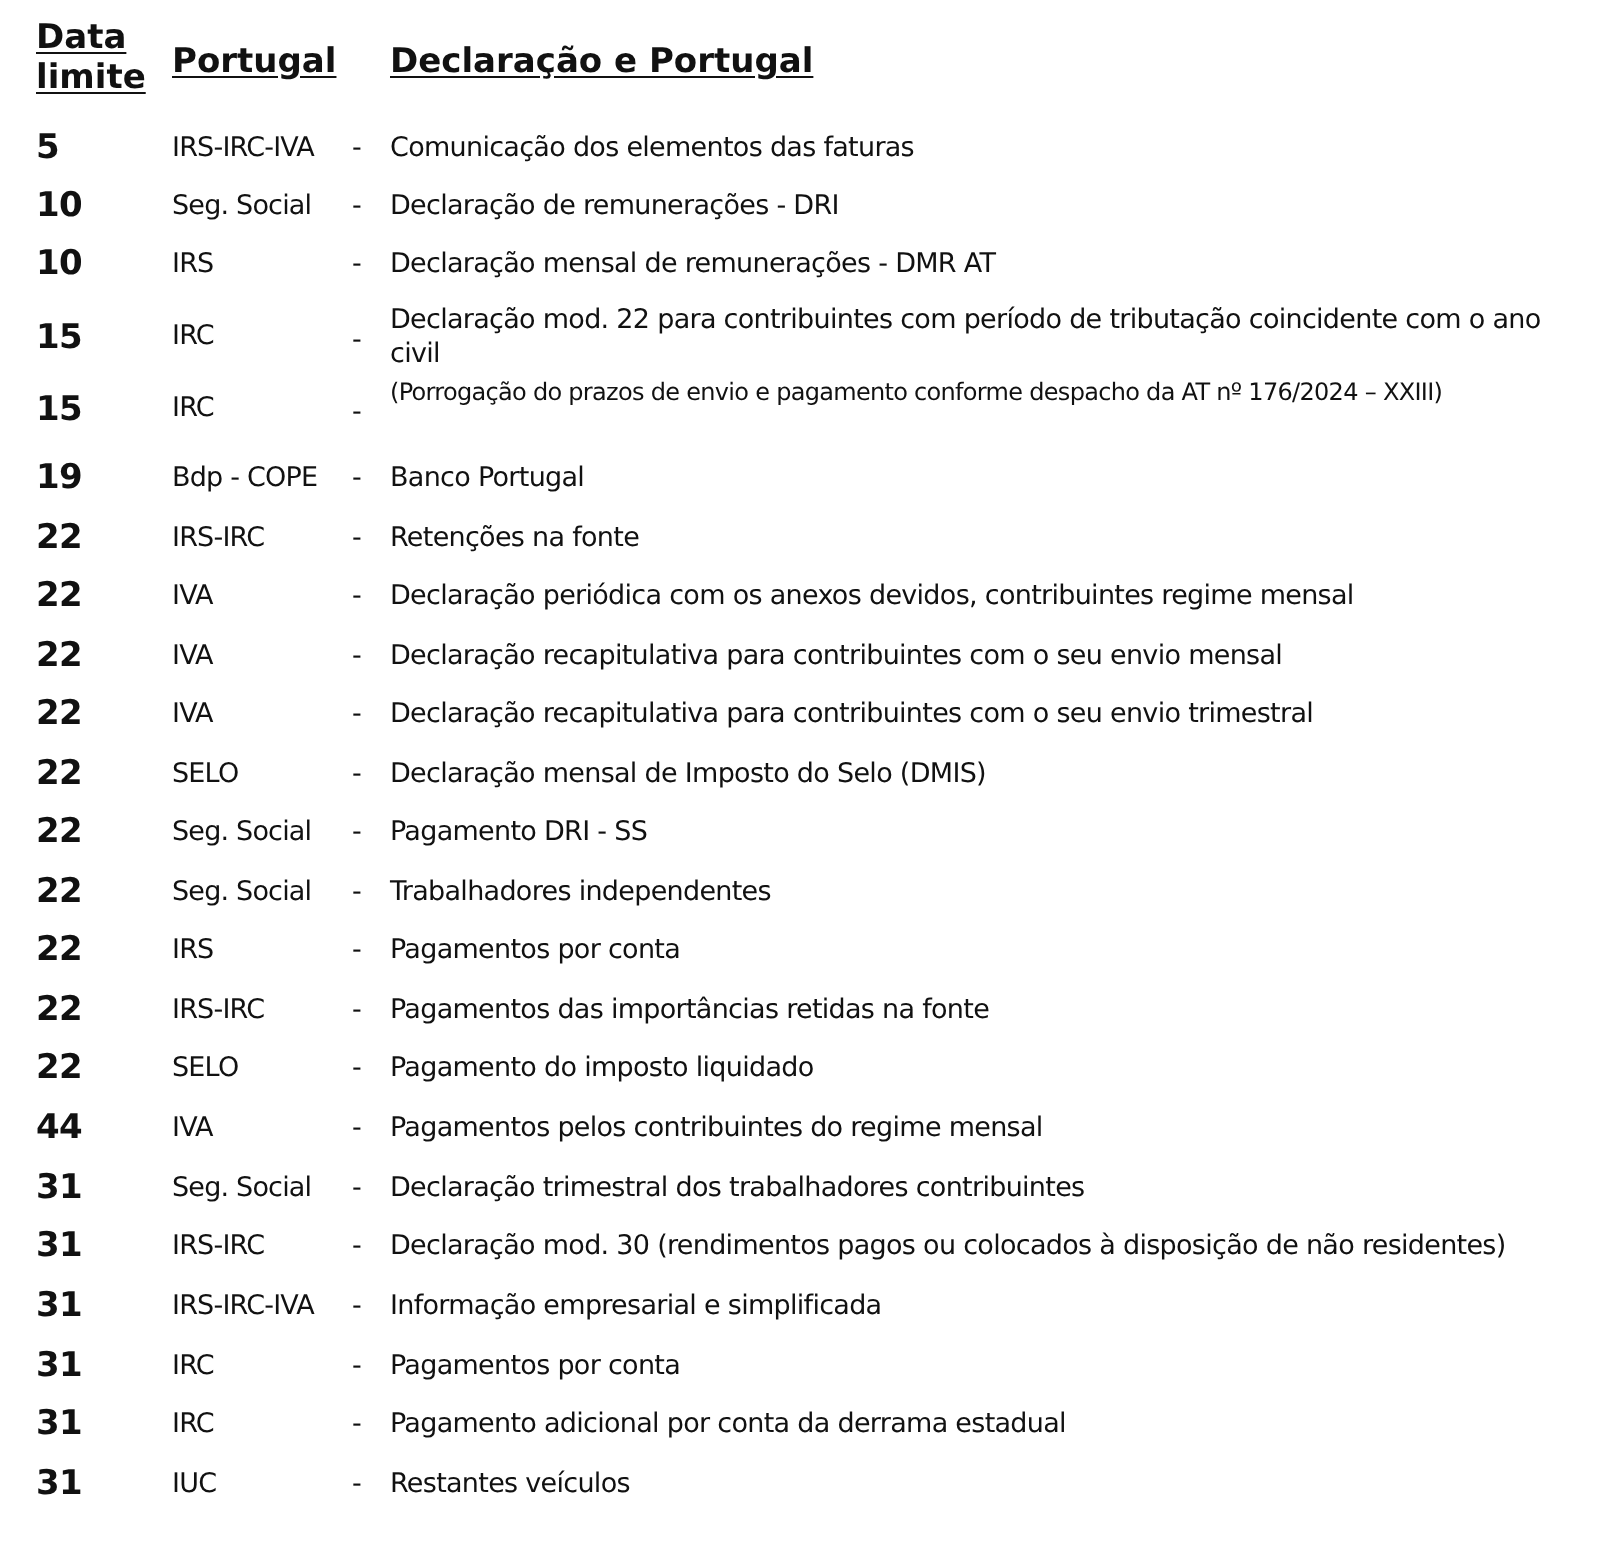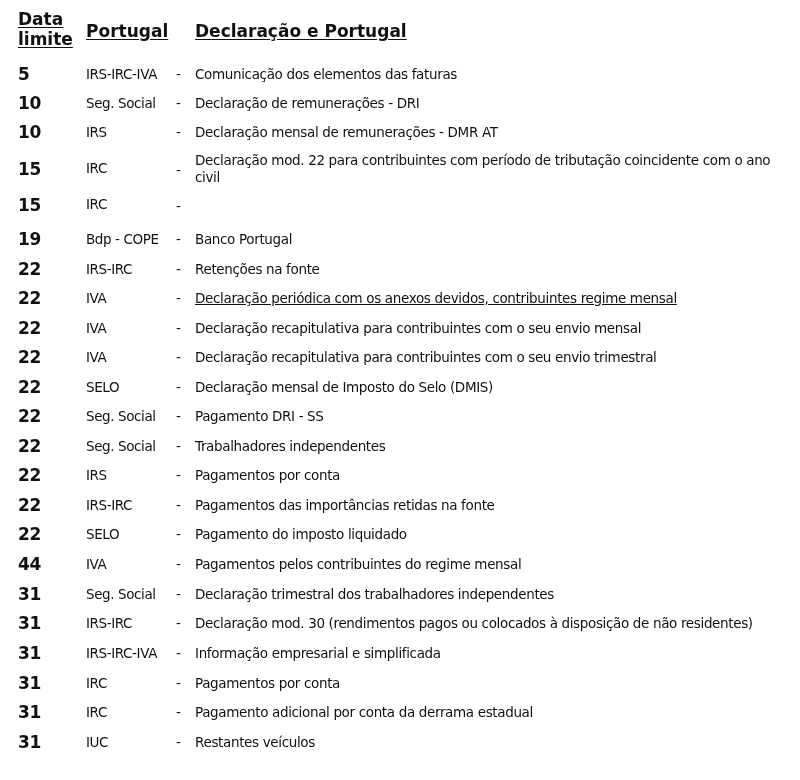--- a/index.html
+++ b/index.html
@@ -134,20 +134,21 @@
     <span class="c-tax" style="top:8px;">IRC</span>
     <span class="c-dash" style="top:10px;">-</span>
     <span class="c-desc" style="top:0px;">Declaração mod. 22 para contribuintes com período de tributação coincidente com o ano civil</span>
   </div>
 
   <div class="row" style="top:188px;">
     <span class="c-date" style="top:7px;">15</span>
     <span class="c-tax" style="top:8px;">IRC</span>
     <span class="c-dash" style="top:10px;">-</span>
     <span class="c-desc" style="top:0px;">
+      <span class="c-note">(Porrogação do prazos de envio e pagamento conforme despacho da AT nº 176/2024 – XXIII)</span>
     </span>
   </div>
 
   <div class="row" style="top:229px;">
     <span class="c-date" style="top:0px;">19</span>
     <span class="c-tax" style="top:2px;">Bdp - COPE</span>
     <span class="c-dash" style="top:2px;">-</span>
     <span class="c-desc" style="top:2px;">Banco Portugal</span>
   </div>
 
@@ -155,21 +156,21 @@
     <span class="c-date" style="top:0px;">22</span>
     <span class="c-tax" style="top:2px;">IRS-IRC</span>
     <span class="c-dash" style="top:2px;">-</span>
     <span class="c-desc" style="top:2px;">Retenções na fonte</span>
   </div>
 
   <div class="row" style="top:288px;">
     <span class="c-date" style="top:0px;">22</span>
     <span class="c-tax" style="top:2px;">IVA</span>
     <span class="c-dash" style="top:2px;">-</span>
-    <span class="c-desc" style="top:2px;text-decoration:underline;">Declaração periódica com os anexos devidos, contribuintes regime mensal</span>
+    <span class="c-desc" style="top:2px;">Declaração periódica com os anexos devidos, contribuintes regime mensal</span>
   </div>
 
   <div class="row" style="top:318px;">
     <span class="c-date" style="top:0px;">22</span>
     <span class="c-tax" style="top:2px;">IVA</span>
     <span class="c-dash" style="top:2px;">-</span>
     <span class="c-desc" style="top:2px;">Declaração recapitulativa para contribuintes com o seu envio mensal</span>
   </div>
 
   <div class="row" style="top:347px;">
@@ -225,21 +226,21 @@
     <span class="c-date" style="top:0px;">44</span>
     <span class="c-tax" style="top:2px;">IVA</span>
     <span class="c-dash" style="top:2px;">-</span>
     <span class="c-desc" style="top:2px;">Pagamentos pelos contribuintes do regime mensal</span>
   </div>
 
   <div class="row" style="top:584px;">
     <span class="c-date" style="top:0px;">31</span>
     <span class="c-tax" style="top:2px;">Seg. Social</span>
     <span class="c-dash" style="top:2px;">-</span>
-    <span class="c-desc" style="top:2px;">Declaração trimestral dos trabalhadores independentes</span>
+    <span class="c-desc" style="top:2px;">Declaração trimestral dos trabalhadores contribuintes</span>
   </div>
 
   <div class="row" style="top:613px;">
     <span class="c-date" style="top:0px;">31</span>
     <span class="c-tax" style="top:2px;">IRS-IRC</span>
     <span class="c-dash" style="top:2px;">-</span>
     <span class="c-desc" style="top:2px;">Declaração mod. 30 (rendimentos pagos ou colocados à disposição de não residentes)</span>
   </div>
 
   <div class="row" style="top:643px;">

